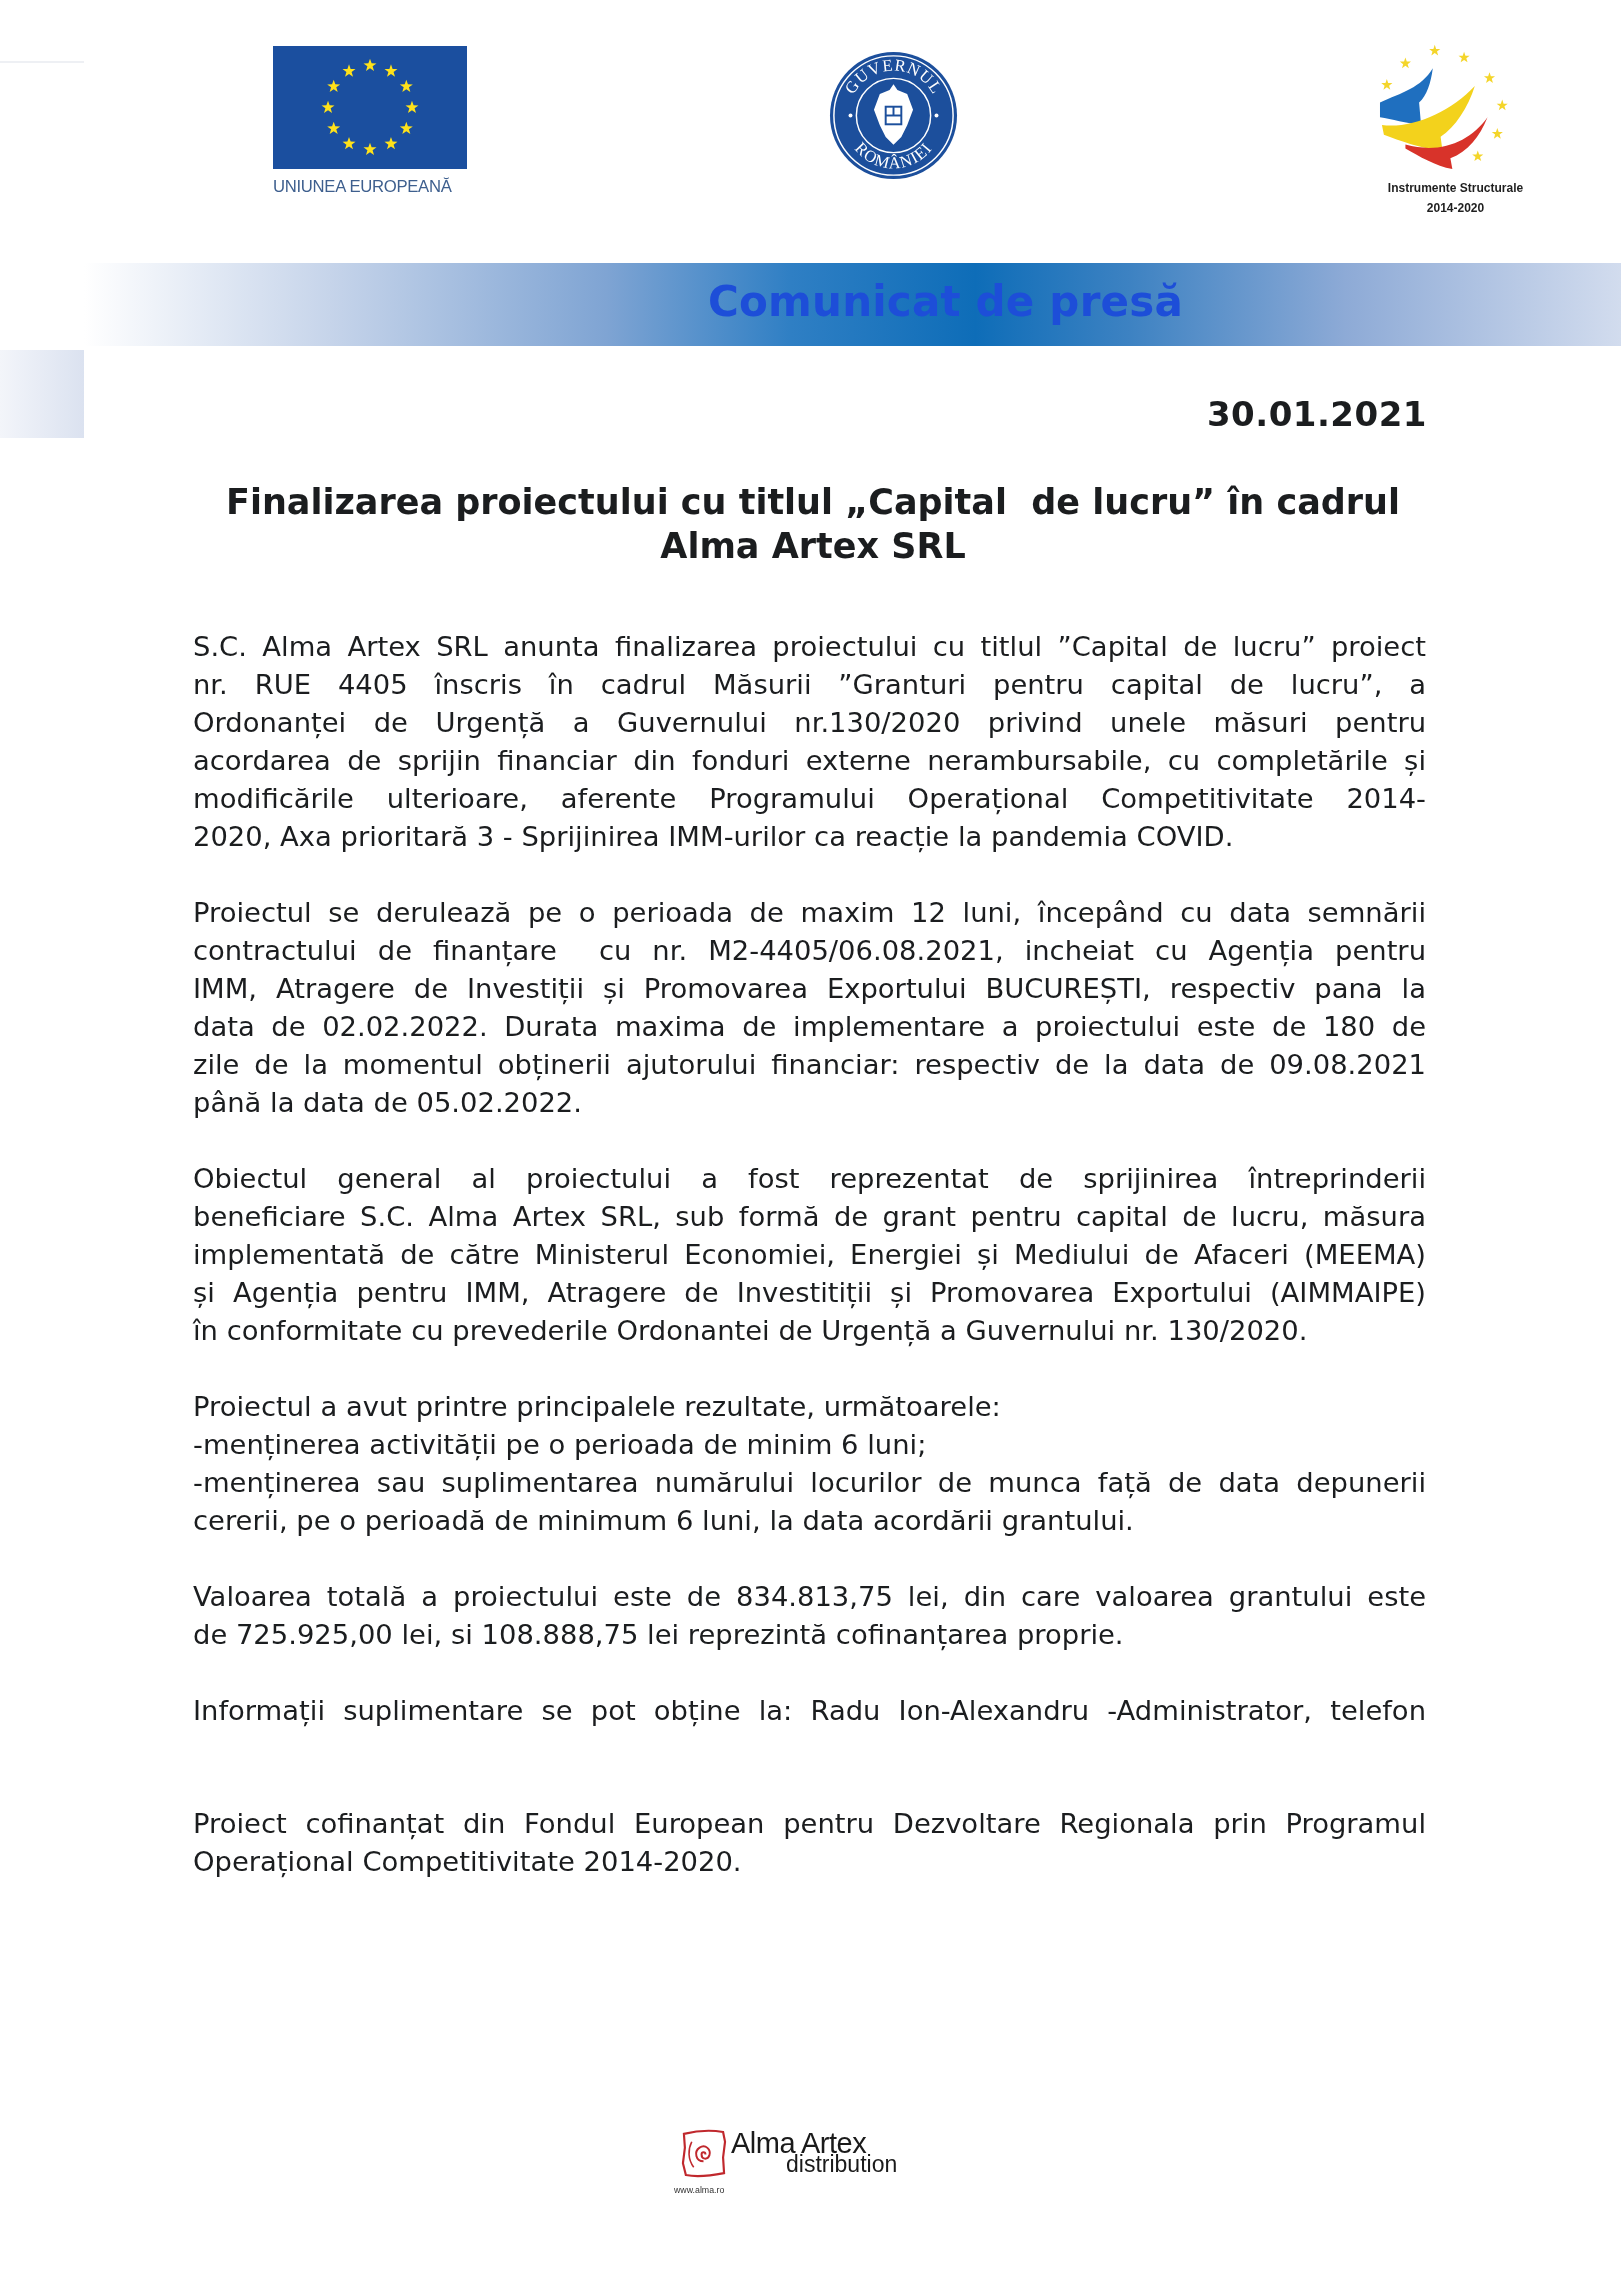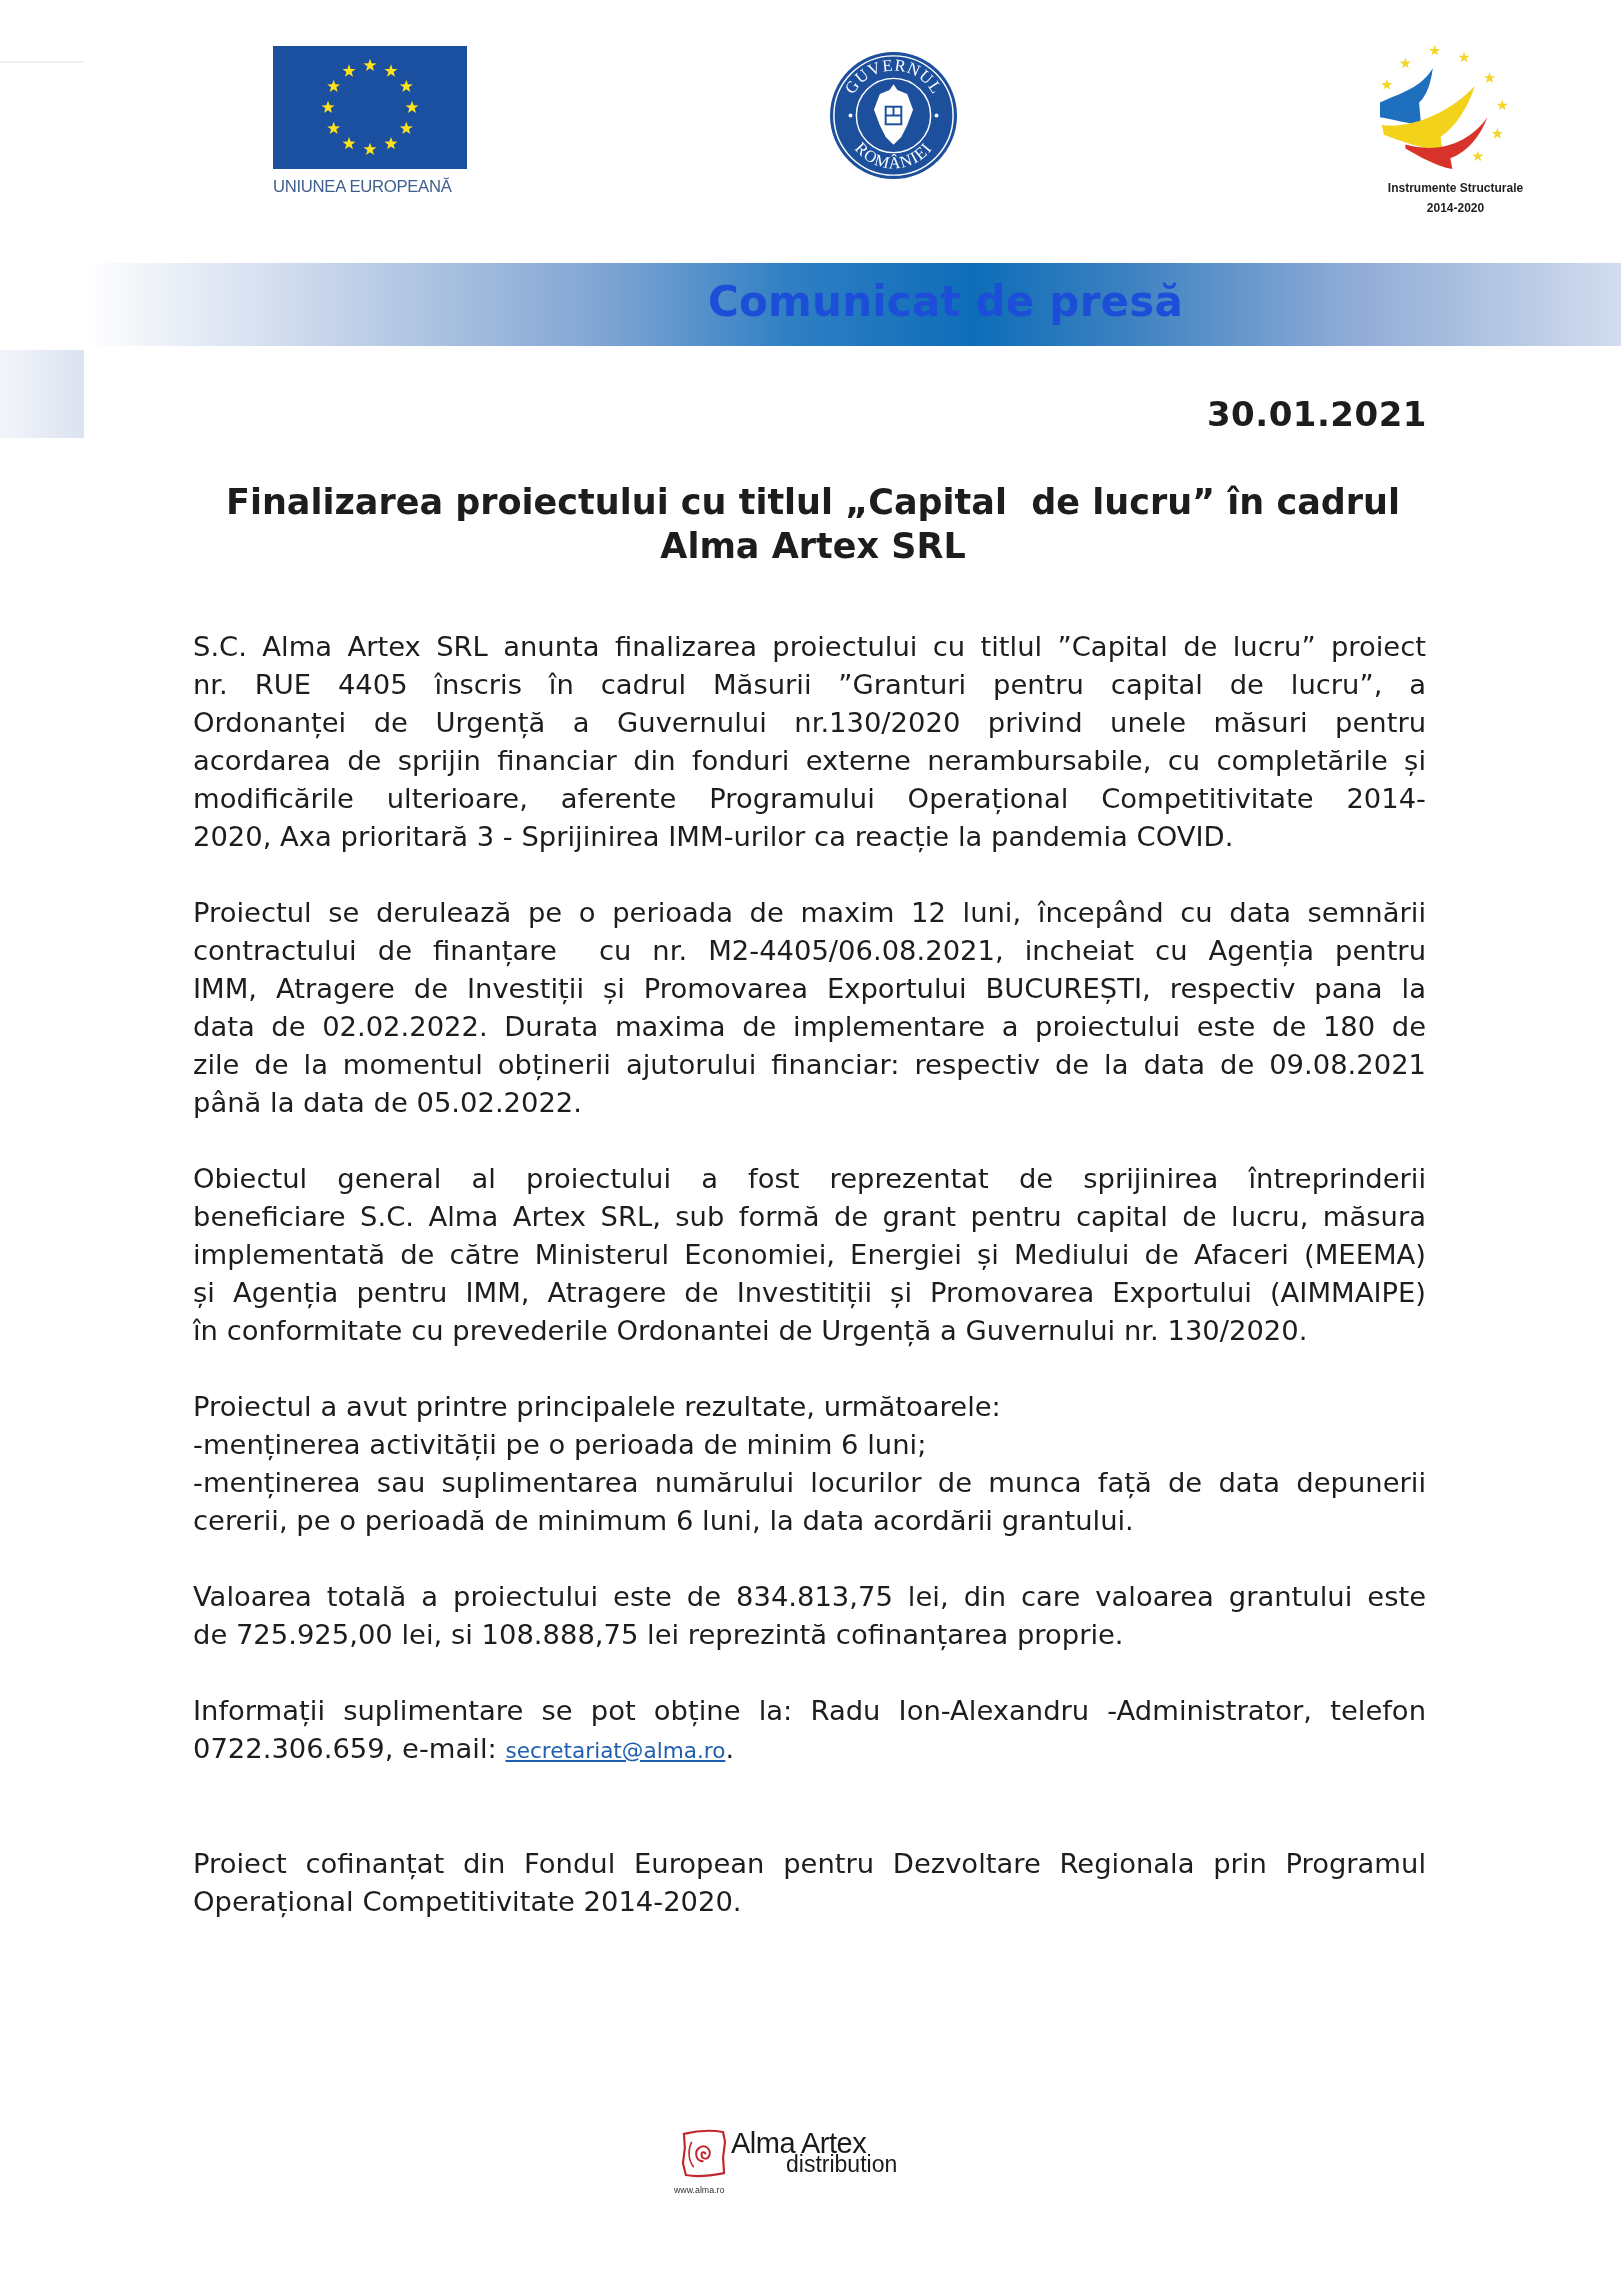--- a/index.html
+++ b/index.html
@@ -169,21 +169,20 @@
     <span class="line">-menținerea activității pe o perioada de minim 6 luni;</span>
     <span class="line j">-menținerea sau suplimentarea numărului locurilor de munca față de data depunerii</span>
     <span class="line">cererii, pe o perioadă de minimum 6 luni, la data acordării grantului.</span>
   </div>
   <div class="para">
     <span class="line j">Valoarea totală a proiectului este de 834.813,75 lei, din care valoarea grantului este</span>
     <span class="line">de 725.925,00 lei, si 108.888,75 lei reprezintă cofinanțarea proprie.</span>
   </div>
   <div class="para gap2">
     <span class="line j">Informații suplimentare se pot obține la: Radu Ion-Alexandru -Administrator, telefon</span>
-    <span class="line"><span style="white-space:pre;">0722.306.659, e-mail: </span><a class="email-link">secretariat@alma.ro</a><span>.</span></span>
   </div>
   <div class="para">
     <span class="line j">Proiect cofinanțat din Fondul European pentru Dezvoltare Regionala prin Programul</span>
     <span class="line">Operațional Competitivitate 2014-2020.</span>
   </div>
 </div>
 
 <div class="abs alma-icon">
   <svg width="47" height="51" viewBox="0 0 48 52">
     <path d="M4,6 C16,3 32,2 44,4 L46,14 L44,30 L45,46 C30,49 16,50 6,48 L3,36 L5,20 Z" fill="none" stroke="#c0282d" stroke-width="2.2"></path>

